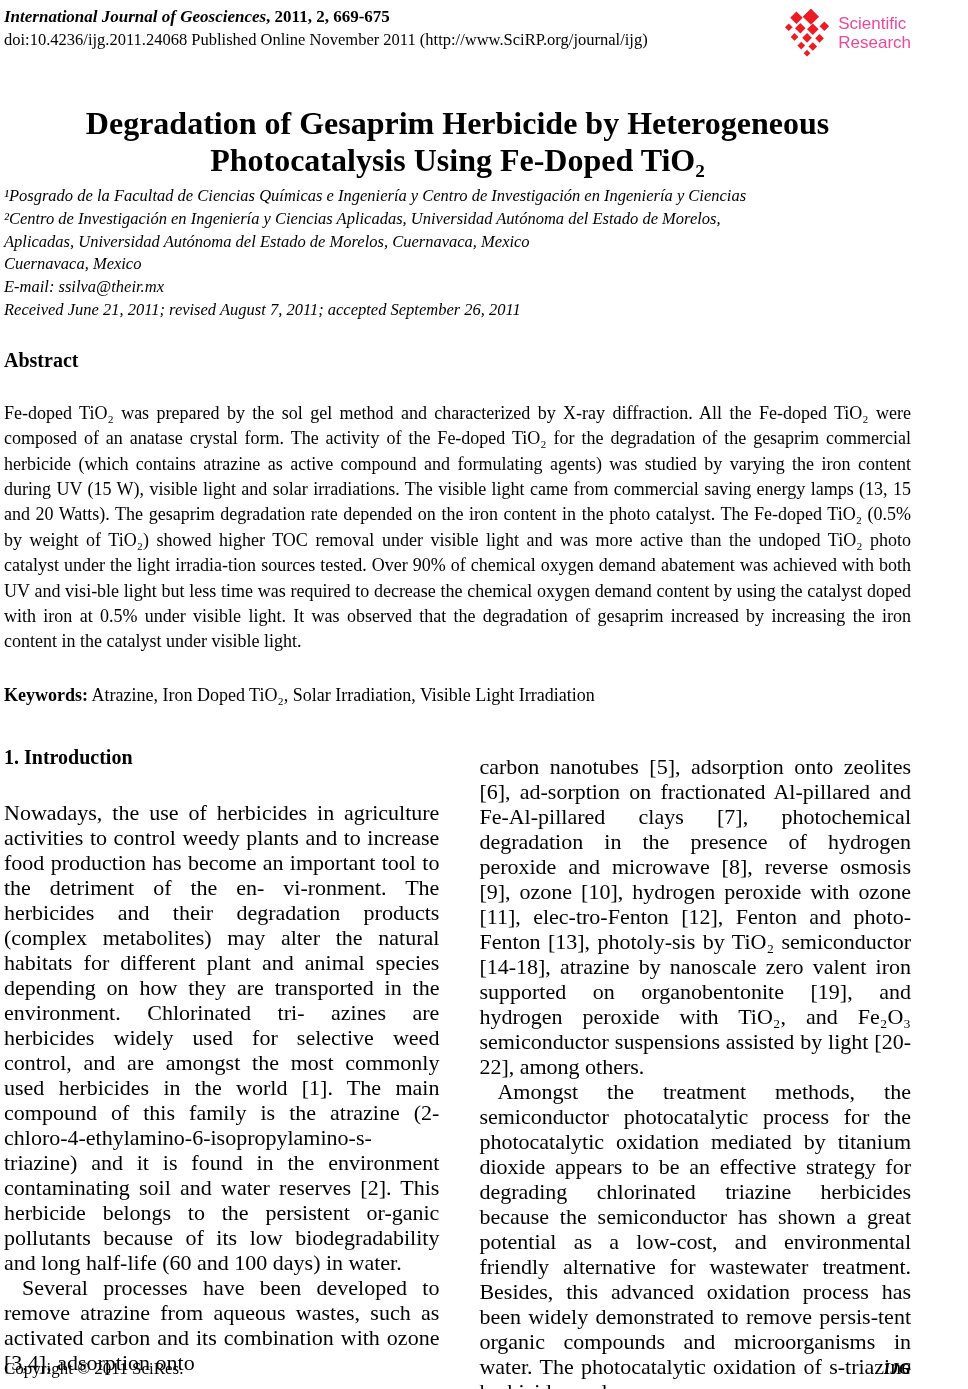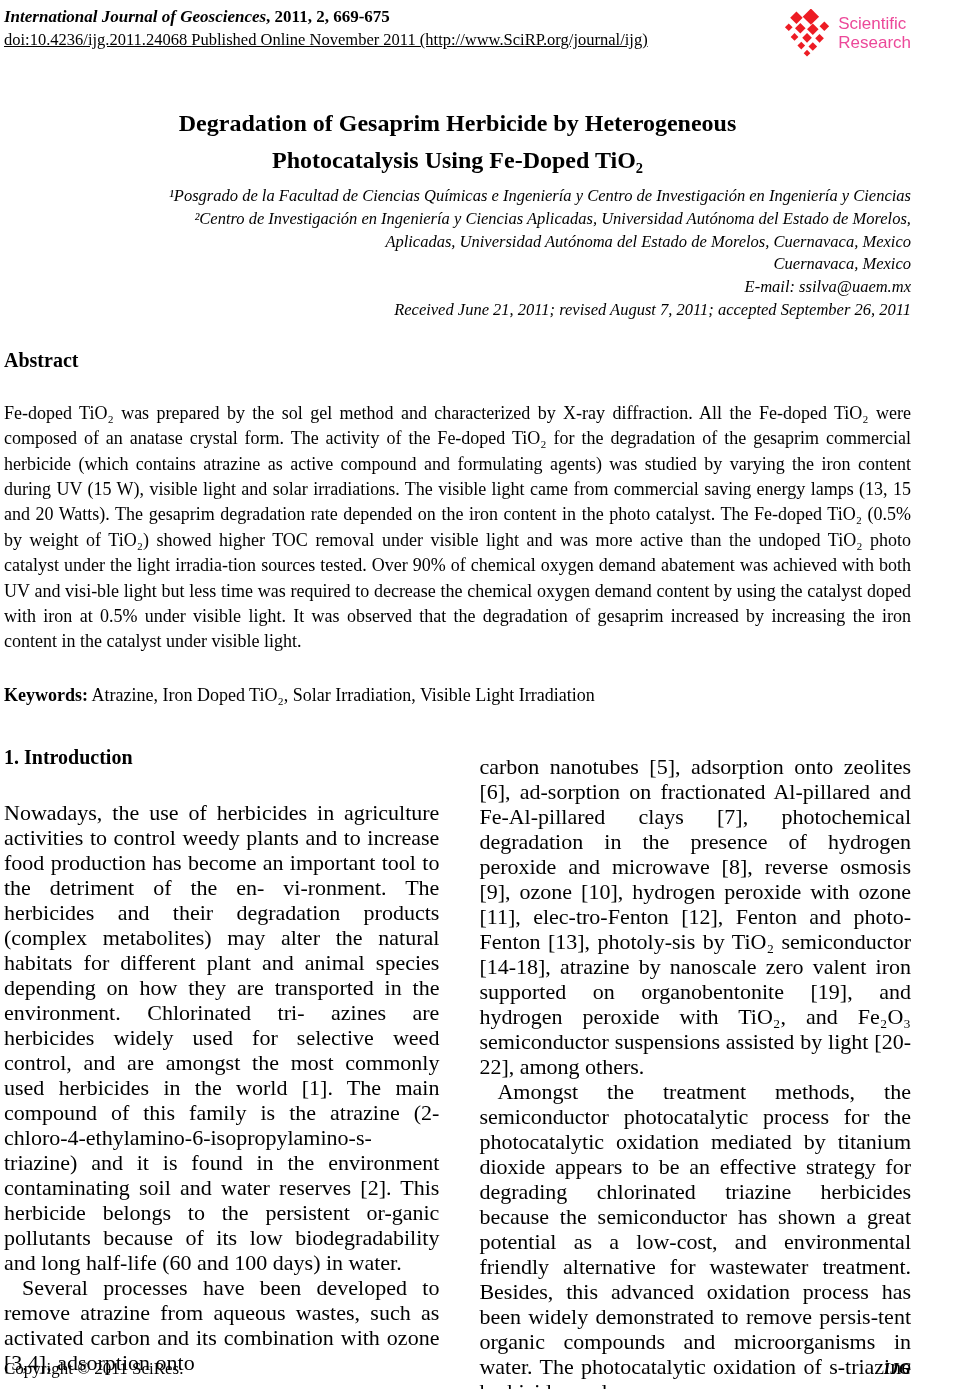--- a/index.html
+++ b/index.html
@@ -12,33 +12,33 @@
     overflow: hidden;
     background: #ffffff;
     color: #000000;
     font-family: "Liberation Serif", "DejaVu Serif", serif;
   }
 
   
   .header { display: flex; justify-content: space-between; align-items: flex-start; padding-top: 7px; }
   .journal-line { font-size: 17px; font-weight: bold; }
   .journal-line .it { font-style: italic; }
-  .doi-line { font-size: 16.5px; margin-top: 3px; text-decoration: underline; }
+  .doi-line { font-size: 16.5px; margin-top: 3px; }
   .logo { display: flex; align-items: flex-start; }
   .logo svg { display: block; margin-top: 2px; }
   .diamond { fill: #ed1c24; }
   .logo-text {
     font-family: "Liberation Sans", sans-serif;
     font-size: 17px; color: #ec4899; line-height: 1.12; margin: 7px 0 0 3px;
   }
 
   
-  .title { font-size: 24px; font-weight: bold; text-align: center; line-height: 37px; margin: 46px 0 0; }
+  .title { font-size: 32px; font-weight: bold; text-align: center; line-height: 37px; margin: 46px 0 0; }
   .authors { text-align: center; font-weight: bold; font-size: 19px; line-height: 25px; margin-top: 47px; }
-  .affiliations { text-align: right; font-style: italic; font-size: 16.5px; line-height: 22.8px; margin-top: 6px; }
+  .affiliations { text-align: left; font-style: italic; font-size: 16.5px; line-height: 22.8px; margin-top: 6px; }
 
   
   .abstract-heading { font-size: 20px; font-weight: bold; line-height: 27px; margin: 25px 0 0; }
   .abstract-body { font-size: 18px; line-height: 25.4px; text-align: justify; margin: 27px 0 0; }
   .keywords { font-size: 18px; line-height: 25px; margin: 28px 0 0; }
   .kw-label { font-weight: bold; text-align: center; }
 
   
   .columns { display: flex; gap: 40px; margin-top: 36px; }
   .col-left { width: 462px; }
@@ -89,21 +89,21 @@
   </div>
 
   <h1 class="title"><span>Degradation of Gesaprim Herbicide by Heterogeneous</span><br><span>Photocatalysis Using Fe-Doped TiO₂</span></h1>
 
 
   <div class="affiliations">
     <div>¹Posgrado de la Facultad de Ciencias Químicas e Ingeniería y Centro de Investigación en Ingeniería y Ciencias</div>
     <div>²Centro de Investigación en Ingeniería y Ciencias Aplicadas, Universidad Autónoma del Estado de Morelos,</div>
     <div>Aplicadas, Universidad Autónoma del Estado de Morelos, Cuernavaca, Mexico</div>
     <div>Cuernavaca, Mexico</div>
-    <div>E-mail: ssilva@uaem.mx</div>
+    <div>E-mail: ssilva@their.mx</div>
     <div>Received June 21, 2011; revised August 7, 2011; accepted September 26, 2011</div>
   </div>
 
   <h2 class="abstract-heading">Abstract</h2>
   <p class="abstract-body">Fe-doped TiO₂ was prepared by the sol gel method and characterized by X-ray diffraction. All the Fe-doped TiO₂ were composed of an anatase crystal form. The activity of the Fe-doped TiO₂ for the degradation of the gesaprim commercial herbicide (which contains atrazine as active compound and formulating agents) was studied by varying the iron content during UV (15 W), visible light and solar irradiations. The visible light came from commercial saving energy lamps (13, 15 and 20 Watts). The gesaprim degradation rate depended on the iron content in the photo catalyst. The Fe-doped TiO₂ (0.5% by weight of TiO₂) showed higher TOC removal under visible light and was more active than the undoped TiO₂ photo catalyst under the light irradia-tion sources tested. Over 90% of chemical oxygen demand abatement was achieved with both UV and visi-ble light but less time was required to decrease the chemical oxygen demand content by using the catalyst doped with iron at 0.5% under visible light. It was observed that the degradation of gesaprim increased by increasing the iron content in the catalyst under visible light.</p>
 
   <p class="keywords"><span class="kw-label">Keywords:</span><span> Atrazine, Iron Doped TiO₂, Solar Irradiation, Visible Light Irradiation</span></p>
 
   <div class="columns">
     <div class="col col-left">

